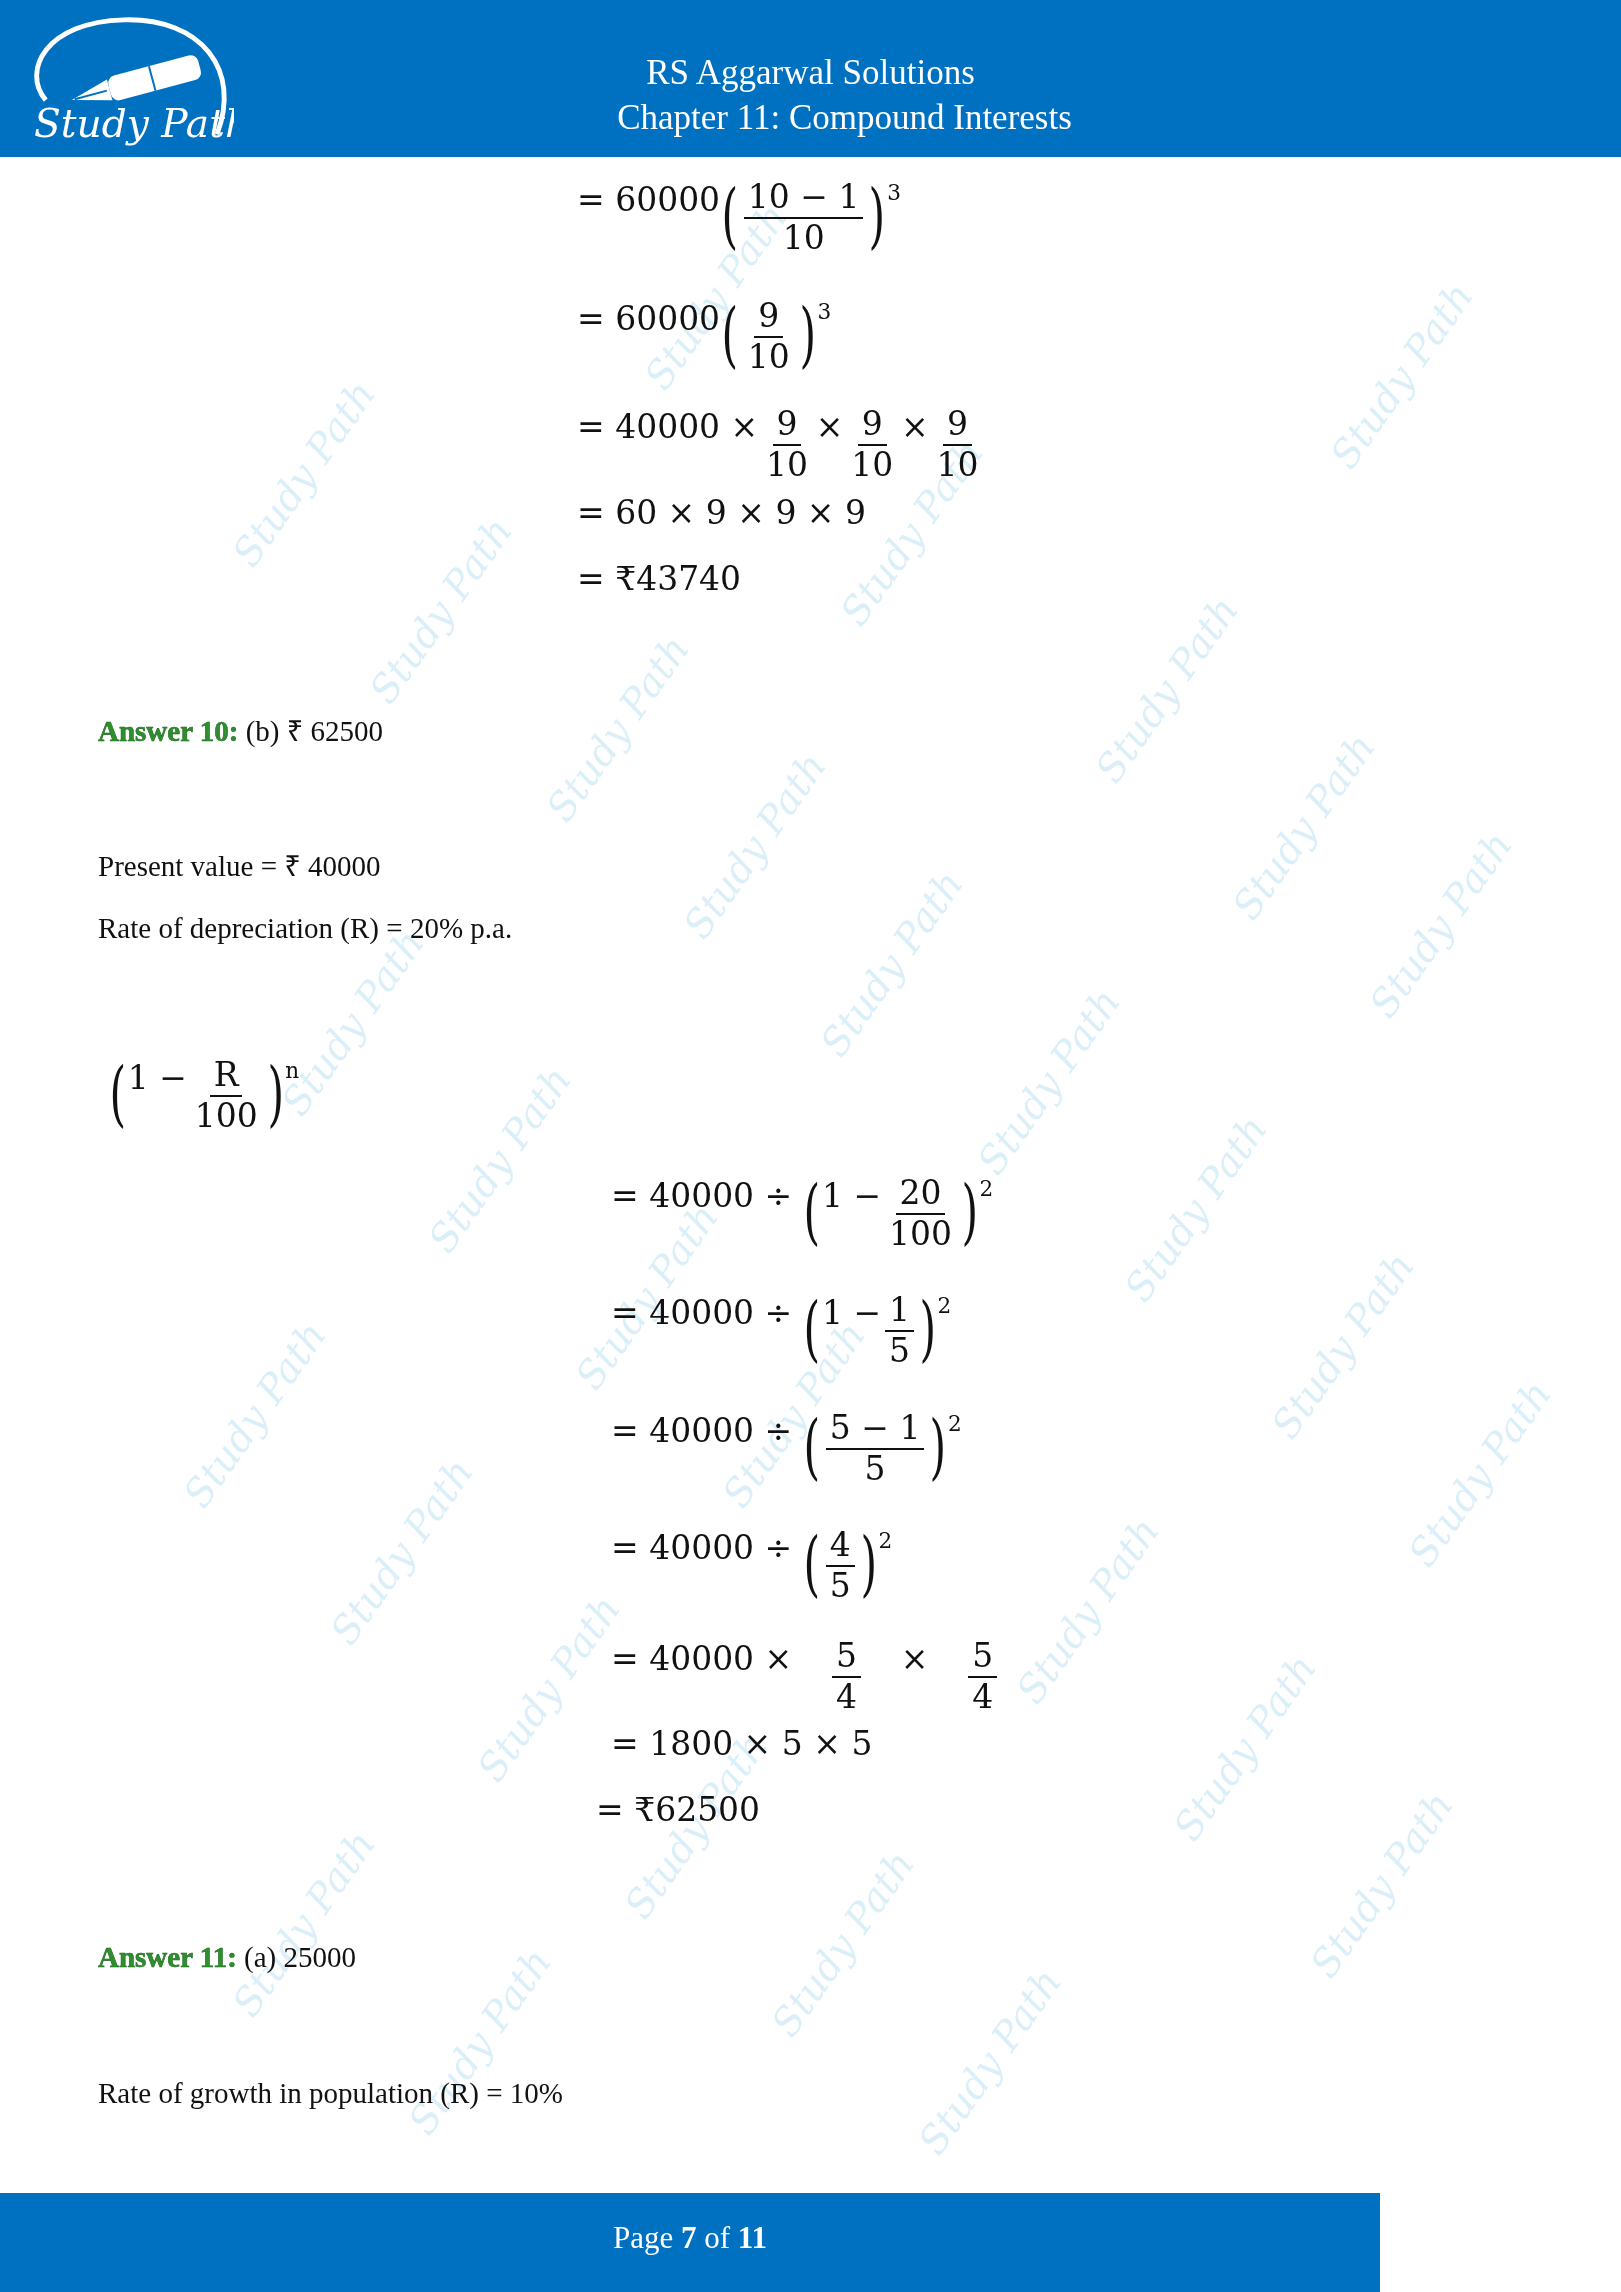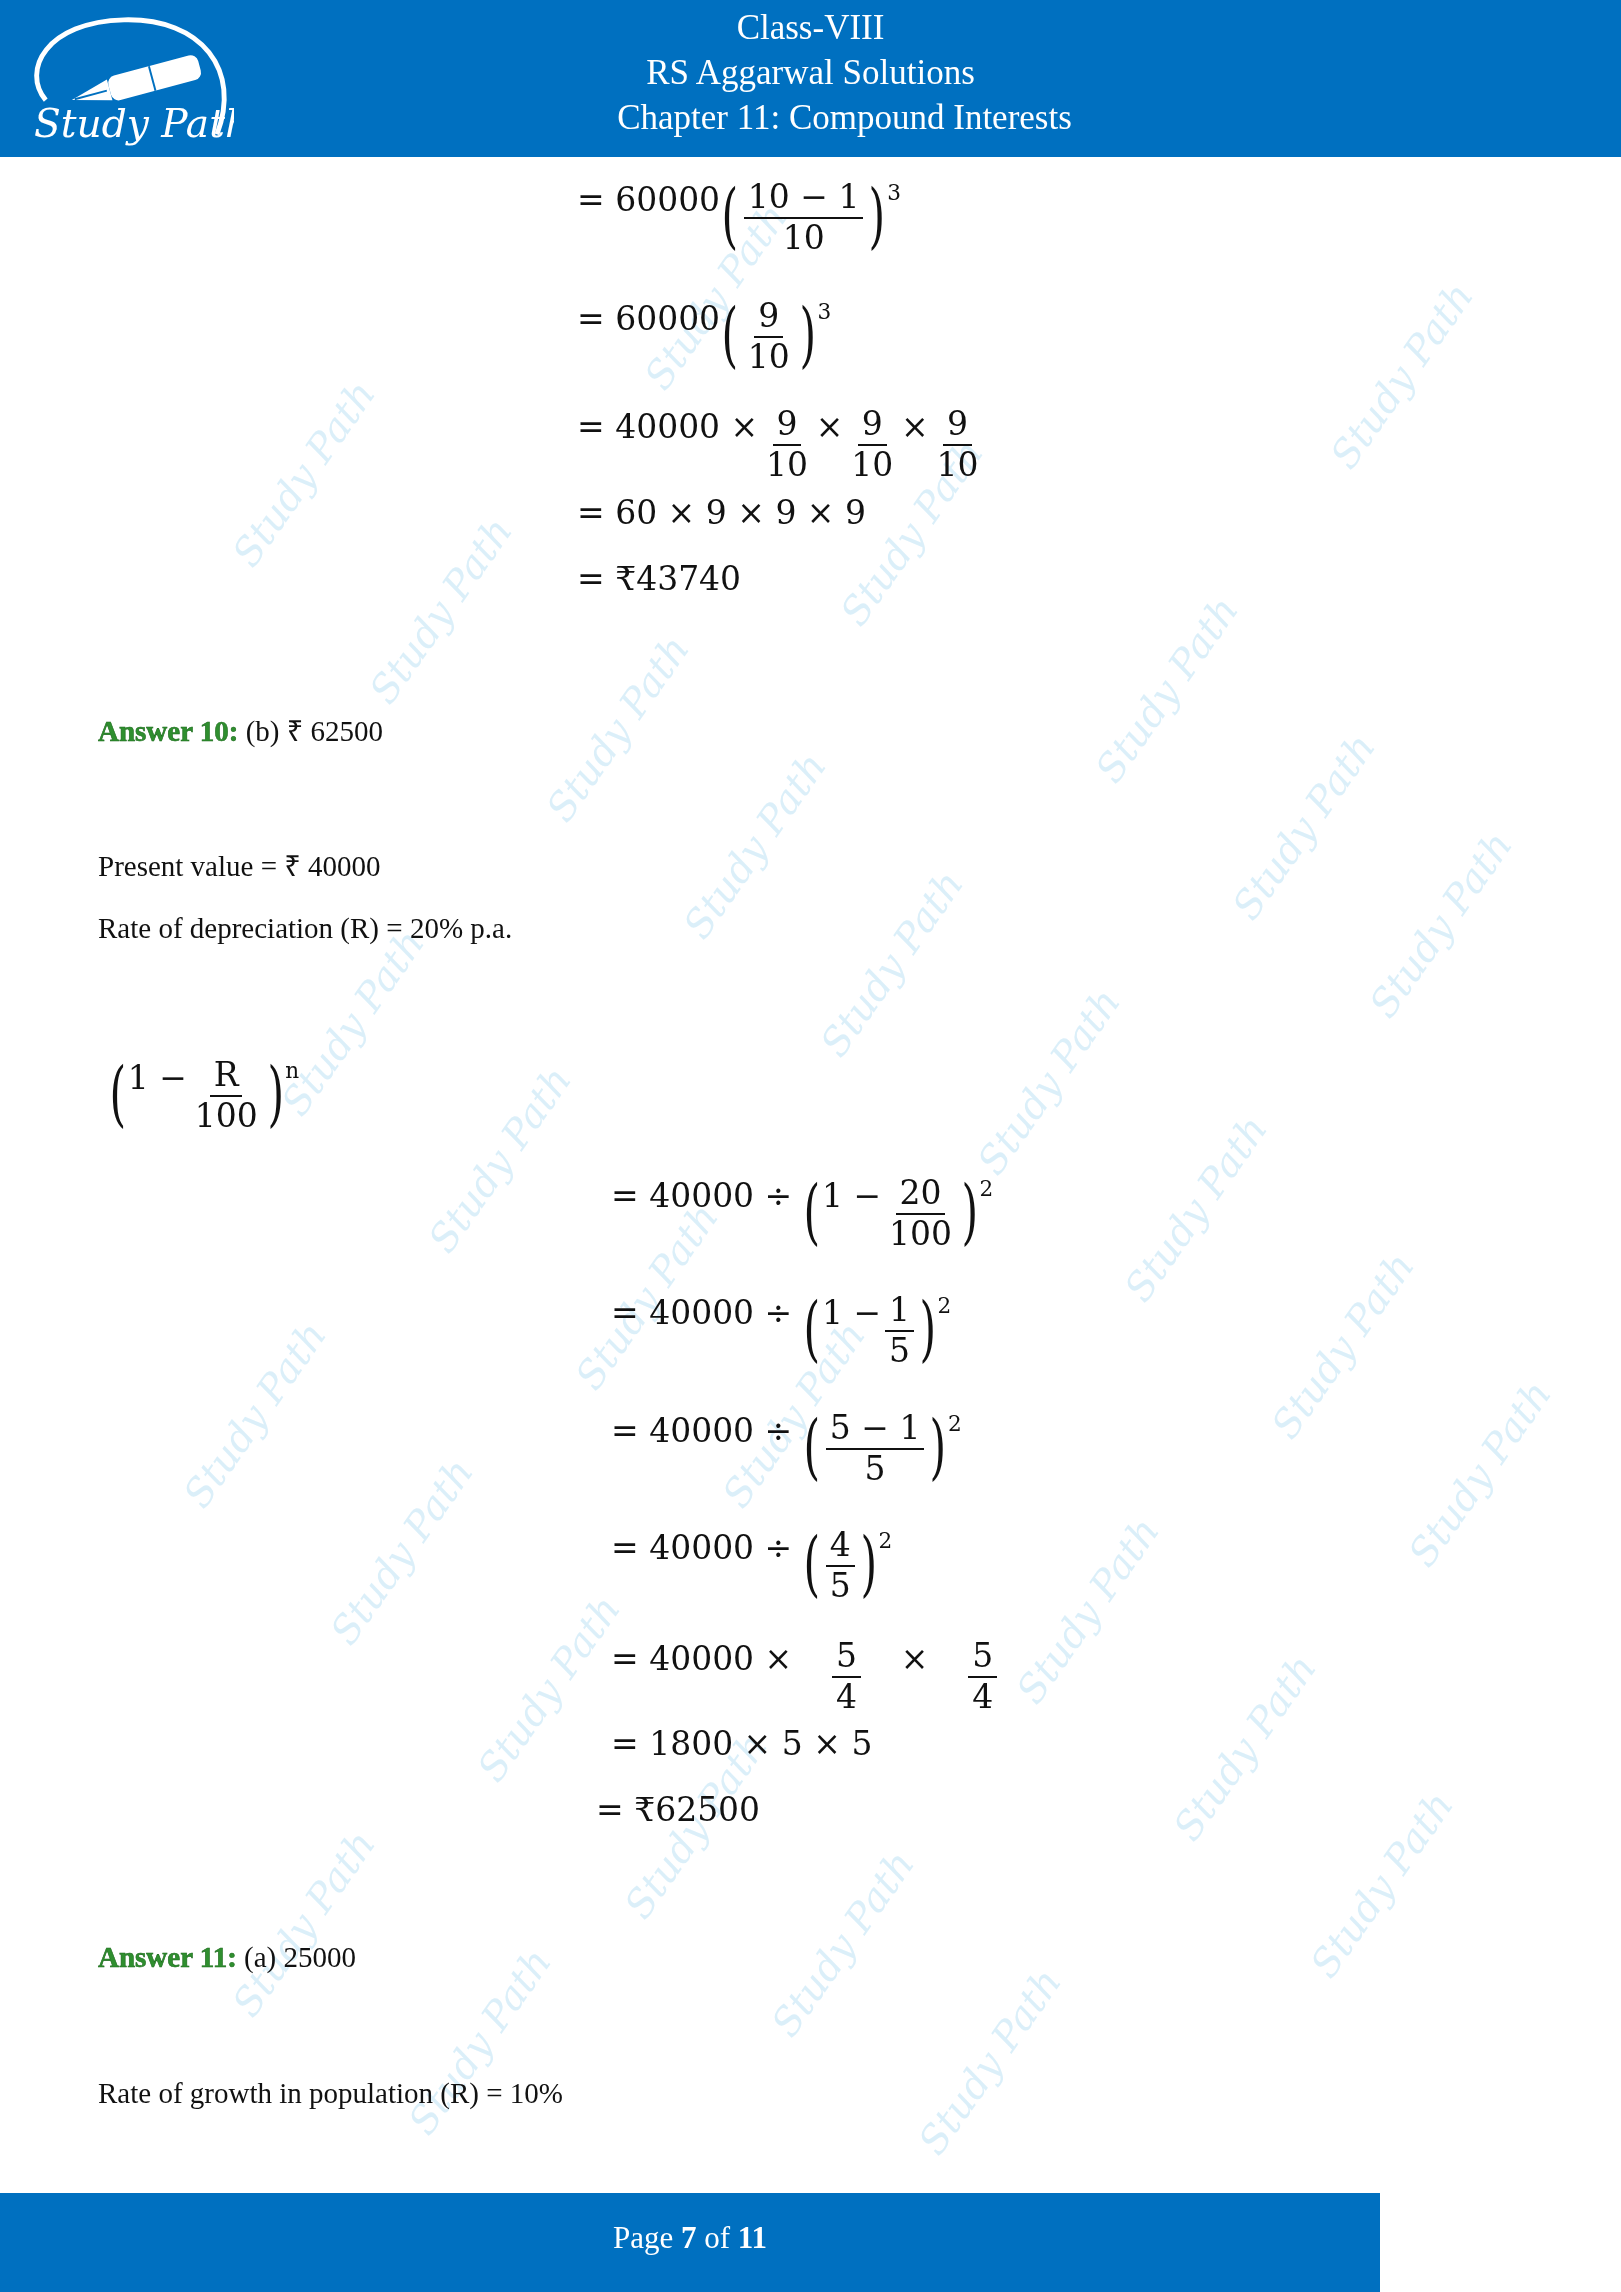--- a/index.html
+++ b/index.html
@@ -33,21 +33,20 @@
   <svg class="logo" viewBox="0 0 222 140">
     <path d="M30 90 C5 60, 30 10, 110 8 C190 6, 230 60, 205 125" fill="none" stroke="#fff" stroke-width="5"></path>
     <g transform="rotate(-15 120 75)">
       <rect x="95" y="60" width="95" height="26" rx="8" fill="#fff"></rect>
       <path d="M95 62 L55 73 L95 84 Z" fill="#fff"></path>
       <line x1="58" y1="73" x2="92" y2="73" stroke="#0070C0" stroke-width="2"></line>
       <line x1="140" y1="60" x2="140" y2="86" stroke="#0070C0" stroke-width="2"></line>
     </g>
     <text x="18" y="128" fill="#fff" font-family="DejaVu Serif, serif" font-style="italic" font-size="40">Study Path</text>
   </svg>
-  <div class="header-line" style="top:7.8px;">Class-VIII</div>
   <div class="header-line" style="top:53px;">RS Aggarwal Solutions</div>
   <div class="header-line" style="top:98px;margin-left:34px;">Chapter 11: Compound Interests</div>
 </div>
 
 <div>
   <div class="watermark" style="left:608px;top:274px;">Study Path</div>
   <div class="watermark" style="left:1294px;top:353px;">Study Path</div>
   <div class="watermark" style="left:196px;top:451px;">Study Path</div>
   <div class="watermark" style="left:804px;top:510px;">Study Path</div>
   <div class="watermark" style="left:333px;top:588px;">Study Path</div>

